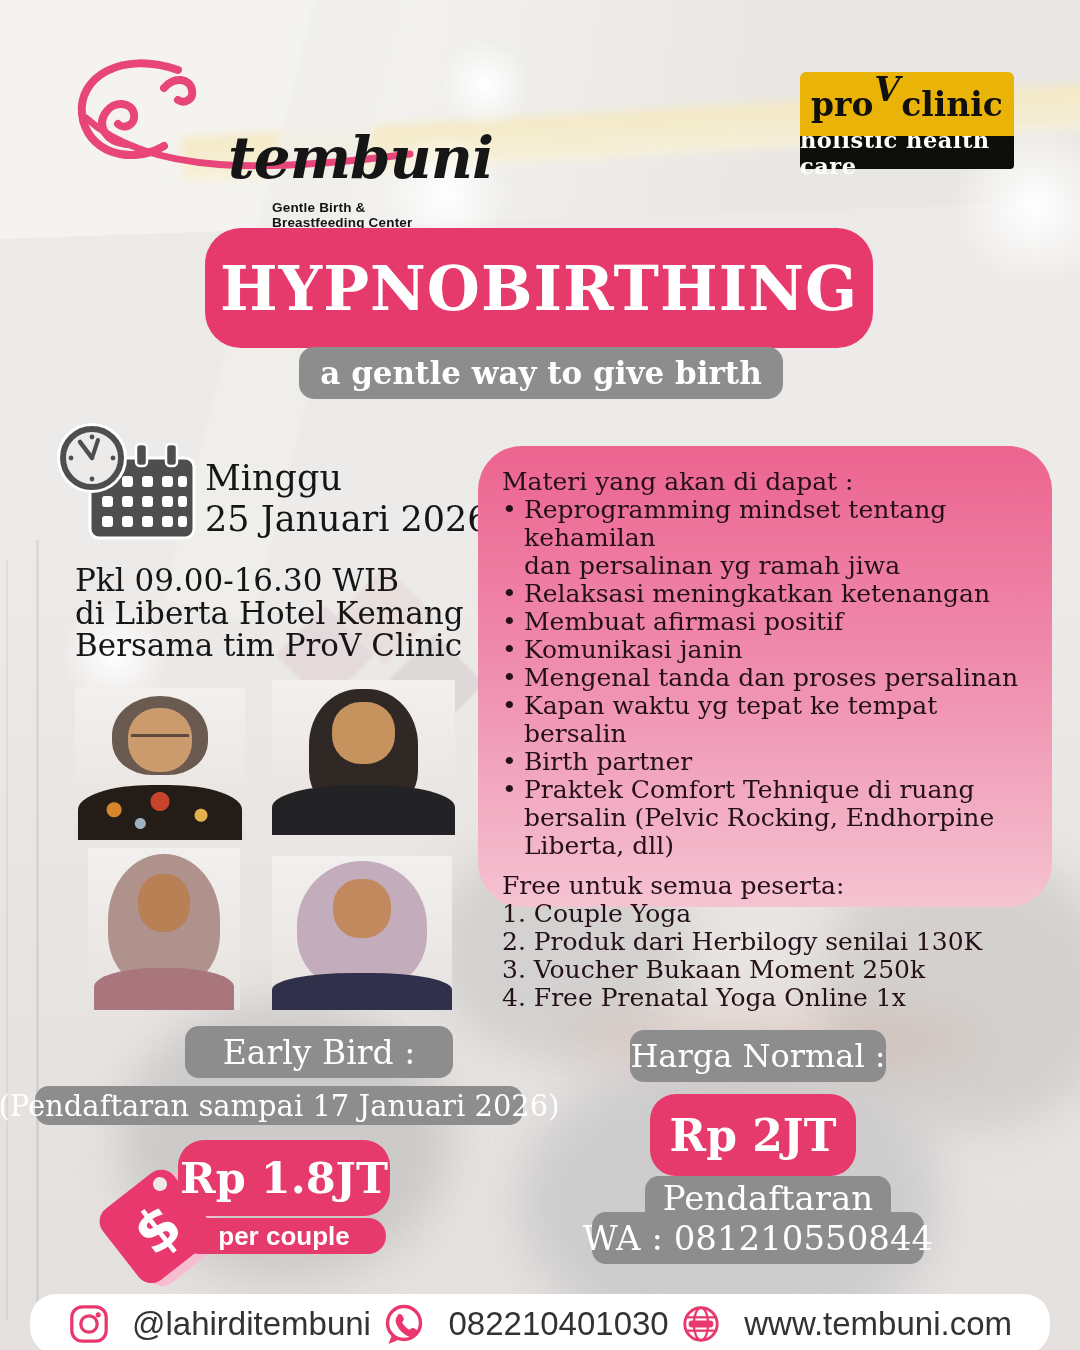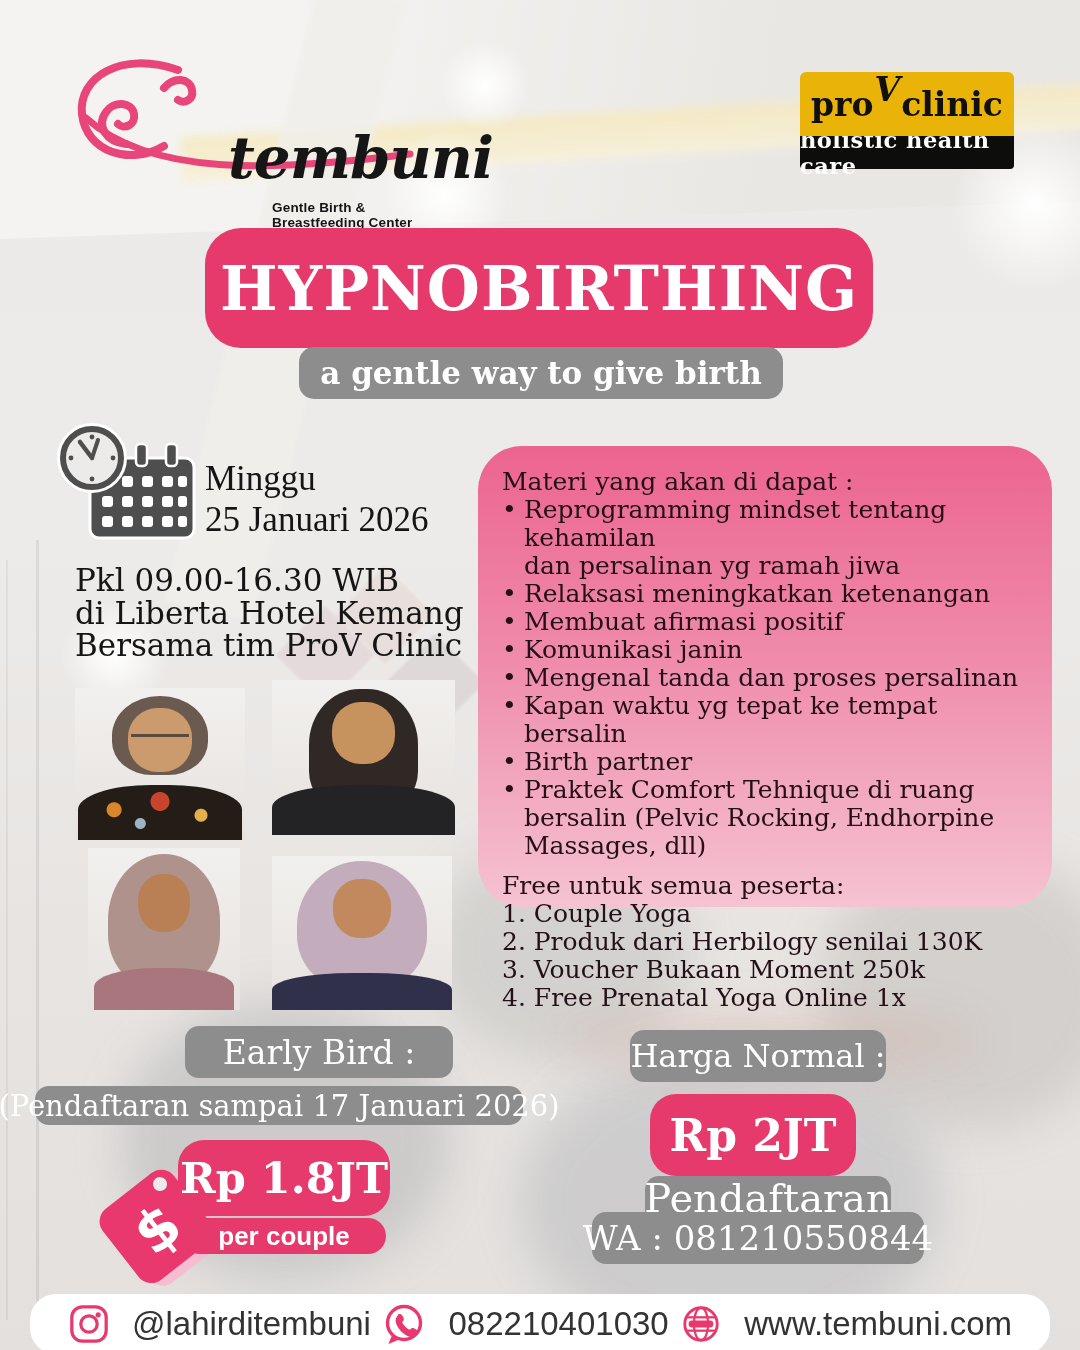--- a/index.html
+++ b/index.html
@@ -60,21 +60,21 @@
   
   .title-box { position:absolute; left:205px; top:228px; width:668px; height:120px;
     background:#e73a6c; border-radius:36px; display:flex; align-items:center; justify-content:center; }
   .title-box span { color:#ffffff; font-size:61px; font-weight:700; letter-spacing:1px; }
   .subtitle-box { position:absolute; left:299px; top:347px; width:484px; height:52px;
     background:#8d8d8d; border-radius:15px; display:flex; align-items:center; justify-content:center; }
   .subtitle-box span { color:#ffffff; font-size:31px; font-weight:700; }
 
   
   .dt-icon { position:absolute; left:56px; top:418px; }
-  .dt-text { position:absolute; left:205px; top:458px; font-size:35px; line-height:41px; color:#151515;font-family:Liberation Serif, serif; }
+  .dt-text { position:absolute; left:205px; top:458px; font-size:35px; line-height:41px; color:#151515; }
   .event-details { position:absolute; left:75px; top:564px; font-size:31px; line-height:32.5px; color:#151515; }
 
   
   .panel { position:absolute; left:478px; top:446px; width:574px; height:461px; border-radius:44px;
     background:linear-gradient(180deg,#ec6490 0%,#ef8aab 45%,#f5c3d2 100%);
     padding:22px 24px; color:#241018; }
   .panel-heading { font-size:25px; line-height:28px; }
   .mat-item { display:flex; font-size:25px; line-height:28px; }
   .mat-item .bullet { width:22px; flex:0 0 22px; }
   .mat-item .mat-text { white-space:pre-line; flex:1; }
@@ -115,21 +115,21 @@
     justify-content:center; white-space:nowrap; }
   .eb-label { left:185px; top:1026px; width:268px; height:52px; border-radius:14px; font-size:33px; }
   .eb-note  { left:35px;  top:1086px; width:488px; height:39px; border-radius:14px; font-size:29px; }
   .eb-price { left:178px; top:1140px; width:212px; height:76px; border-radius:26px; font-size:43px; font-weight:700; }
   .eb-unit  { left:182px; top:1218px; width:204px; height:36px; border-radius:23px;
     font-family:"Liberation Sans",sans-serif; font-size:26px; font-weight:700; }
   .tag-icon { position:absolute; left:66px; top:1122px; }
 
   .n-label { left:630px; top:1030px; width:256px; height:52px; border-radius:14px; font-size:32px; }
   .n-price { left:650px; top:1094px; width:206px; height:82px; border-radius:26px; font-size:44px; font-weight:700; }
-  .n-reg   { left:645px; top:1176px; width:246px; height:44px; border-radius:14px 14px 0 0; font-size:40px; }
+  .n-reg   { left:645px; top:1176px; width:246px; height:44px; border-radius:14px 14px 0 0; font-size:34px; }
   .n-wa    { left:592px; top:1212px; width:332px; height:52px; border-radius:14px; font-size:34px; }
 
   
   .footer { position:absolute; left:30px; top:1294px; width:1020px; height:60px; background:#ffffff;
     border-radius:26px; display:flex; align-items:center; justify-content:space-between;
     padding:0 38px; font-family:"Liberation Sans",sans-serif; font-size:33px; color:#333333; }
   .footer-item { display:flex; align-items:center; gap:22px; }
   .footer-item svg { flex:0 0 auto; }
 </style>
 </head>
@@ -259,21 +259,21 @@
         <span class="mat-text">Kapan waktu yg tepat ke tempat bersalin</span>
       </div>
     <div class="mat-item">
         <span class="bullet">•</span>
         <span class="mat-text">Birth partner</span>
       </div>
     <div class="mat-item">
         <span class="bullet">•</span>
         <span class="mat-text">Praktek Comfort Tehnique di ruang
 bersalin (Pelvic Rocking, Endhorpine
-Massages, dll)</span>
+Liberta, dll)</span>
       </div>
     <div class="free-heading">Free untuk semua peserta:</div>
     <div class="free-item">1. Couple Yoga</div>
     <div class="free-item">2. Produk dari Herbilogy senilai 130K</div>
     <div class="free-item">3. Voucher Bukaan Moment 250k</div>
     <div class="free-item">4. Free Prenatal Yoga Online 1x</div>
   </div>
 
   <div class="photo p1">
     <i class="hair"></i>

